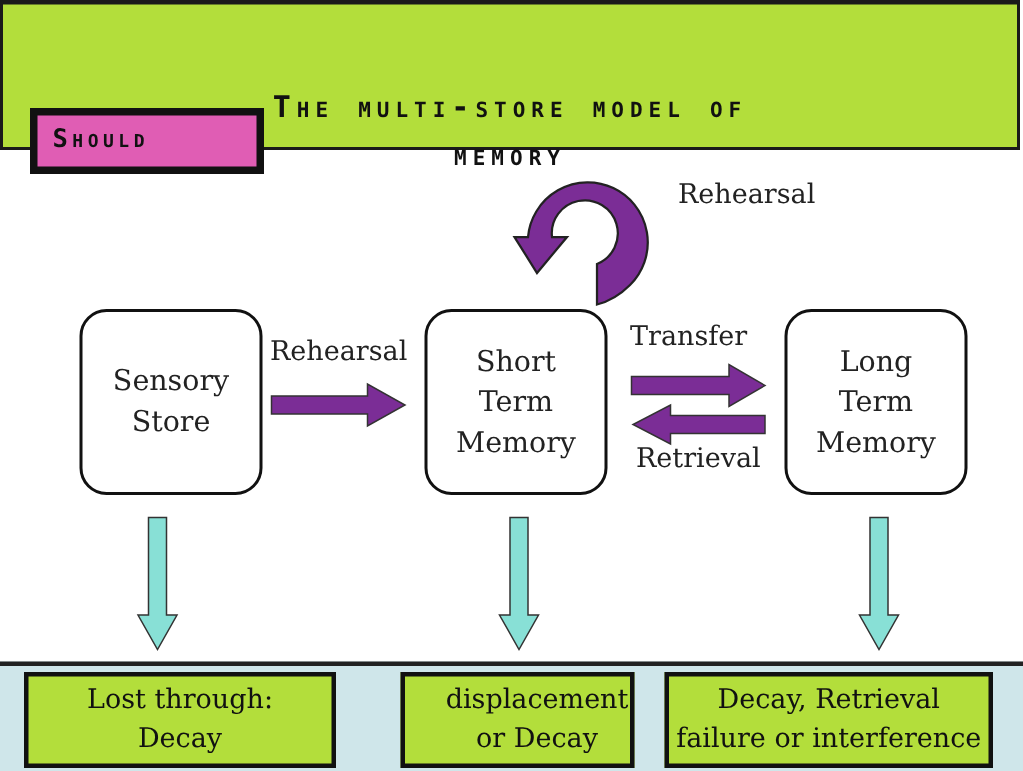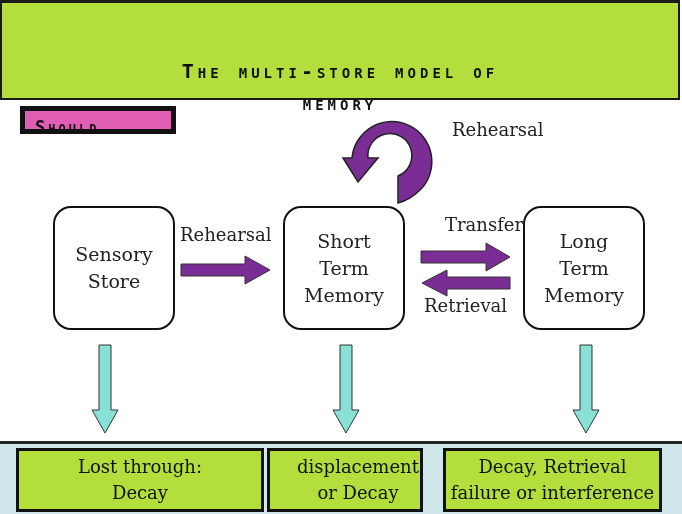--- a/index.html
+++ b/index.html
@@ -2,22 +2,22 @@
 <html><head>
 <meta charset="utf-8">
 <style>
   html, body { margin:0; padding:0; }
   body { width:682px; height:514px; background:#ffffff; position:relative; overflow:hidden;
          font-family:"DejaVu Sans", sans-serif; }
   .header { position:absolute; left:0; top:0; width:680px; height:100px; background:#b3de3b;
             border:2px solid #1a1a1a; border-top:3px solid #1a1a1a; box-sizing:border-box; }
   .title { position:absolute; left:0; right:0; top:24px; text-align:center; font-family:"DejaVu Sans Mono", monospace;
            font-weight:bold; font-size:20px; letter-spacing:4px; color:#111; line-height:32px; font-variant:small-caps;margin-top:28px; }
-  .badge { position:absolute; left:20px; top:72px; width:156px; height:28px; background:#e05db4;
-           border:5px solid #111; box-sizing:border-box;margin-top:34px; }
+  .badge { position:absolute; left:20px; top:72px; width:156px; height:44px; background:#e05db4;
+           border:5px solid #111; box-sizing:border-box; }
   .badge span { position:absolute; left:10px; top:6px; font-family:"DejaVu Sans Mono", monospace; font-weight:bold;
                 font-size:17px; letter-spacing:3px; font-variant:small-caps; color:#111; }
   .store { position:absolute; width:122px; height:124px; border:2.5px solid #111; border-radius:18px; background:#fff;
            box-sizing:border-box; display:flex; align-items:center; justify-content:center; text-align:center;
            font-family:"DejaVu Serif", serif; font-size:19px; line-height:27px; color:#222; white-space:pre-line; }
   .lbl { position:absolute; font-family:"DejaVu Serif", serif; font-size:18px; color:#222; }
   svg.overlay { position:absolute; left:0; top:0; }
   .bottom { position:absolute; left:0; top:441px; width:682px; height:73px; background:#cfe6ea;
             border-top:3px solid #222; box-sizing:border-box; }
   .result { position:absolute; top:448px; height:64px; background:#b3de3b; border:3px solid #111; box-sizing:border-box;
@@ -63,26 +63,26 @@
 Term
 Memory</span>
 </div>
 <div class="store" style="left:523px;top:206px;">
   <span>Long
 Term
 Memory</span>
 </div>
 
 <div class="lbl" style="left:180px;top:224px;">Rehearsal</div>
-<div class="lbl" style="left:445px;top:214px;">Transfer</div>
+<div class="lbl" style="left:420px;top:214px;">Transfer</div>
 <div class="lbl" style="left:424px;top:295px;">Retrieval</div>
 <div class="lbl" style="left:452px;top:119px;">Rehearsal</div>
 
 <div class="bottom"></div>
-<div class="result" style="left:16px;width:248px;justify-content:center;">
+<div class="result" style="left:16px;width:208px;justify-content:center;">
   <span>Lost through:
 Decay</span>
 </div>
 <div class="result" style="left:267px;width:156px;padding-left:26px;">
   <span>displacement
 or Decay</span>
 </div>
 <div class="result" style="left:443px;width:219px;">
   <span>Decay, Retrieval
 failure or interference</span>

